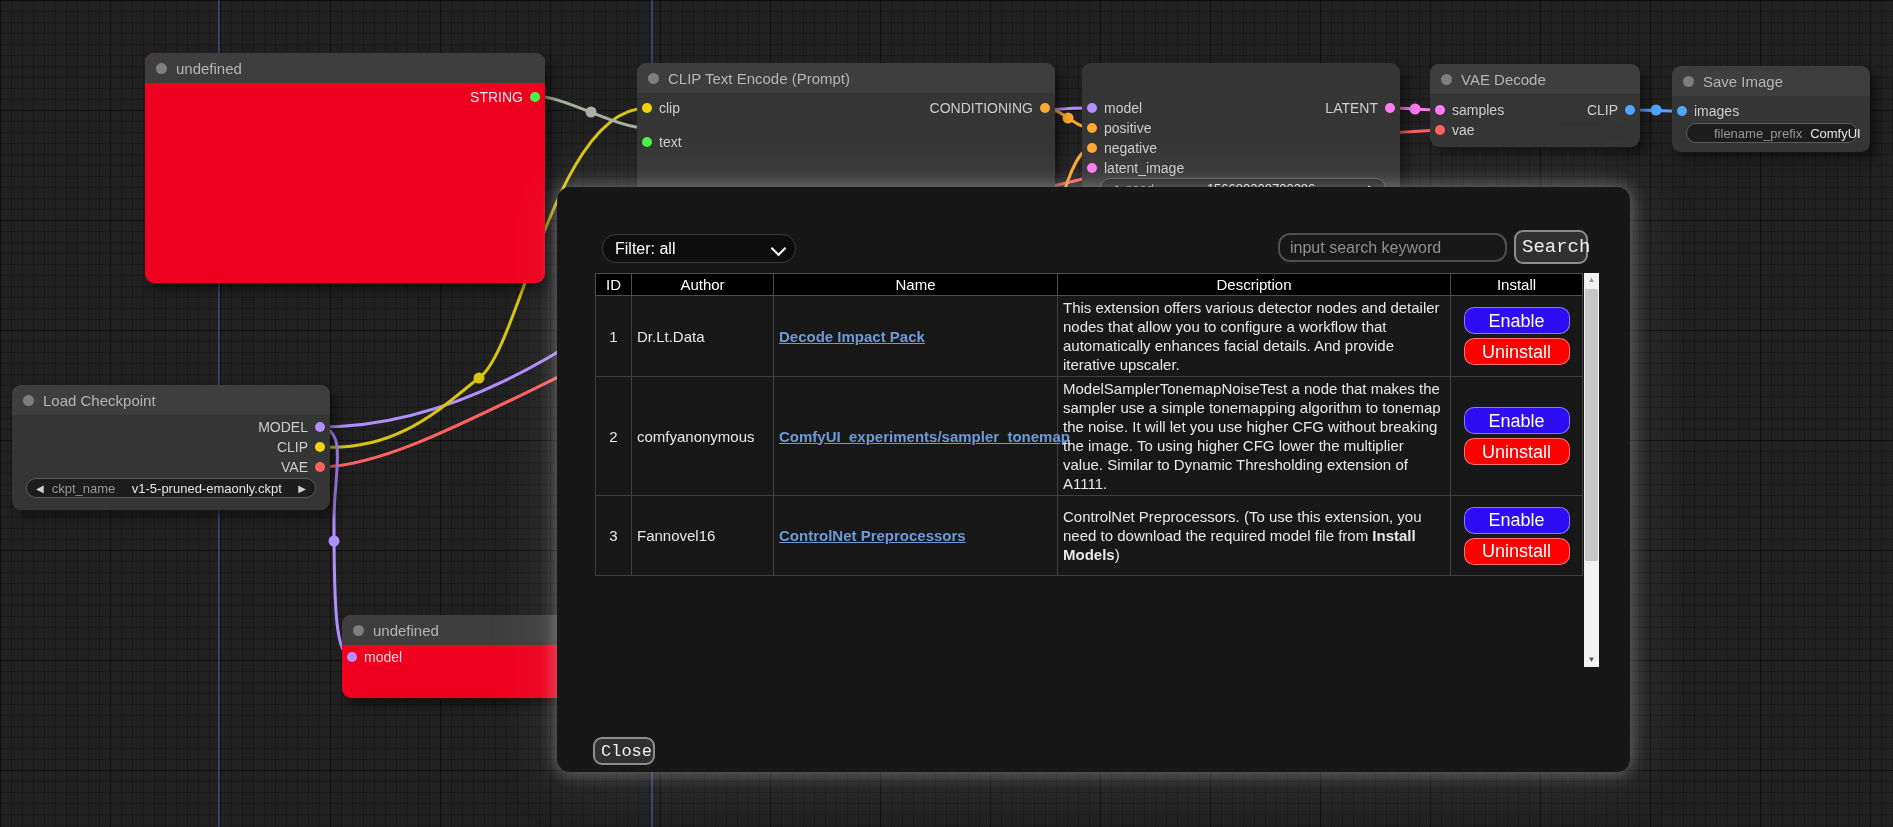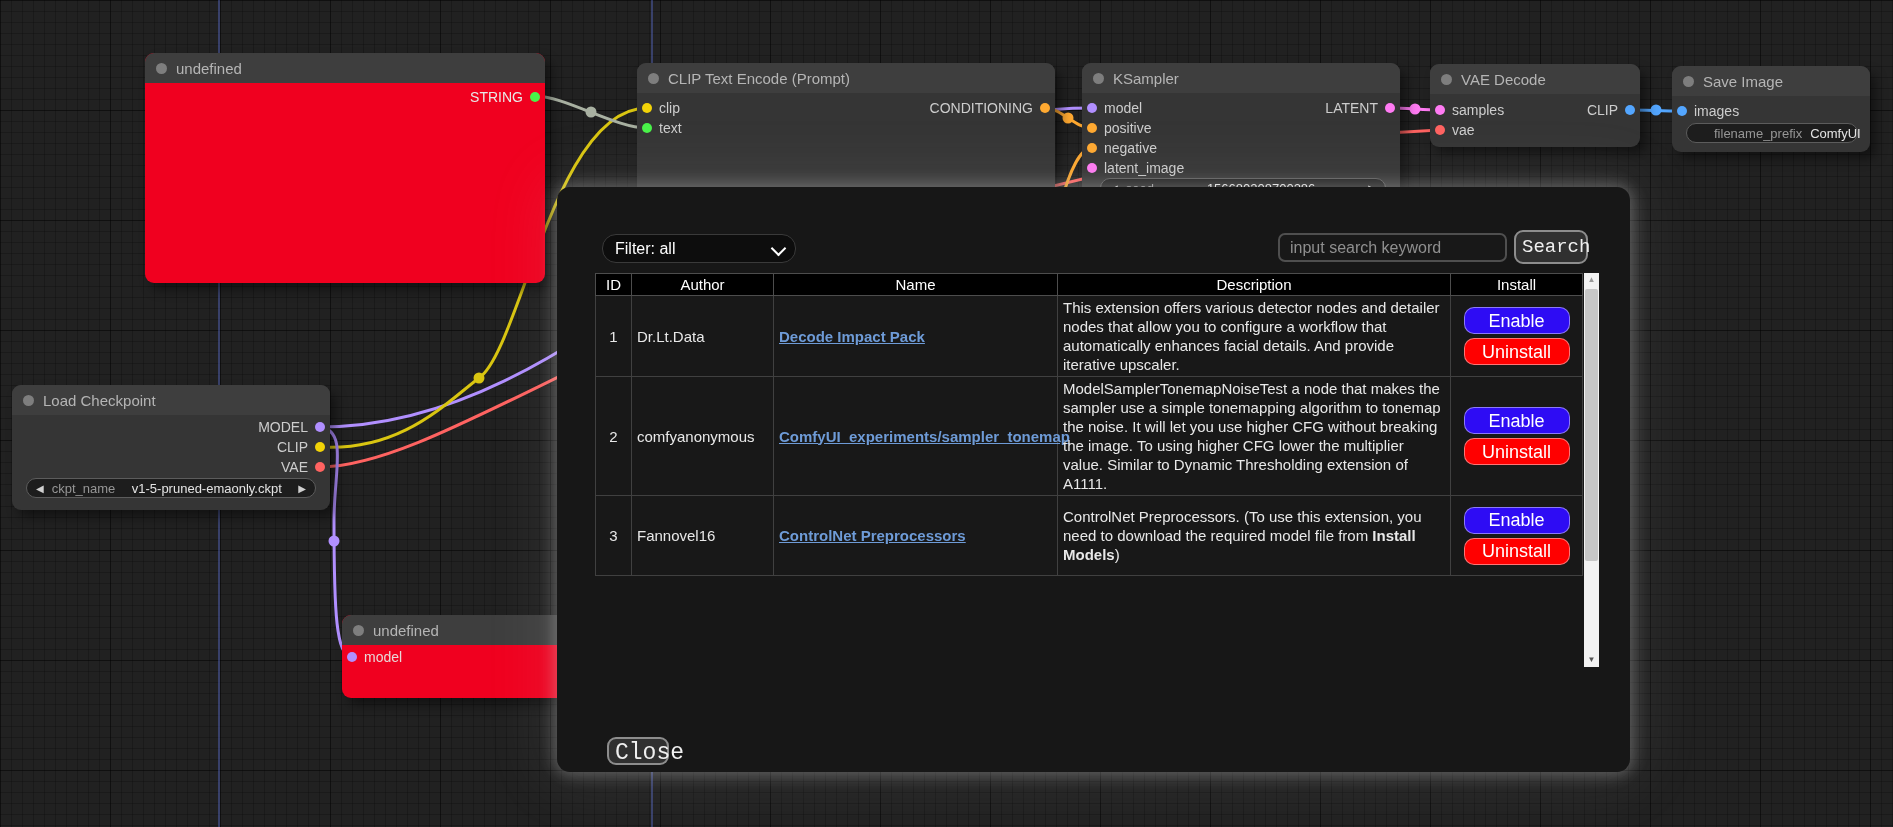--- a/index.html
+++ b/index.html
@@ -42,27 +42,27 @@
         background:#171717;border-radius:13px;
         box-shadow:0 0 16px 3px rgba(225,225,225,0.30), 0 0 60px 14px rgba(200,200,200,0.10);}
   .filter-select{position:absolute;left:45px;top:47px;width:194px;height:29px;
         background:#0d0d0d;color:#fff;font-size:16px;border:1px solid #3a3a3a;border-radius:14px;
         padding:0 30px 0 12px;appearance:none;-webkit-appearance:none;
         font-family:"Liberation Sans","DejaVu Sans",sans-serif;}
   .select-chev{position:absolute;left:216px;top:56px;width:9px;height:9px;
         border-left:2.5px solid #fff;border-bottom:2.5px solid #fff;transform:rotate(-45deg);
         pointer-events:none;}
   .search-input{position:absolute;left:721px;top:46px;width:229px;height:29px;box-sizing:border-box;
-        background:#181818;border:2px solid #4f4f4f;border-radius:7px;color:#dcdcdc;
+        background:#181818;border:2px solid #4f4f4f;border-radius:12px;color:#dcdcdc;
         font-size:16px;padding:0 10px;font-family:"Liberation Sans","DejaVu Sans",sans-serif;}
   .search-input::placeholder{color:#8f8f8f;}
   .btn{background:#303030;border:2px solid #8d8d8d;border-radius:9px;color:#f0f0f0;
         font-family:Liberation Mono, monospace;cursor:pointer;}
   .search-btn{position:absolute;left:957px;top:43px;width:74px;height:34px;font-size:19px;}
-  .close-btn{position:absolute;left:50px;top:550px;width:62px;height:28px;font-size:23px;}
+  .close-btn{position:absolute;left:36px;top:550px;width:62px;height:28px;font-size:17px;}
 
   table.ext{position:absolute;left:38px;top:86px;border-collapse:collapse;table-layout:fixed;
         width:987px;background:#141414;}
   table.ext th{background:#000;color:#fff;font-size:15px;font-weight:normal;height:21px;
         border:1px solid #4d4d4d;padding:0 2px;}
   table.ext td{border:1px solid #404040;color:#e8e8e8;font-size:15px;vertical-align:middle;
         padding:2px 5px;background:#181818;}
   td.idc{text-align:center;font-size:16px;}
   td.auth{font-size:16px;}
   a.ext-link{font-weight:bold;text-decoration:underline;cursor:pointer;}
@@ -120,35 +120,31 @@
 
   <div class="node" style="left:637px;top:63px;width:418px;height:270px;">
     <div class="node-title">
       <span class="title-dot"></span>
       <span>CLIP Text Encode (Prompt)</span>
     </div>
     <div class="slot in" style="top:35px;">
       <span class="dot" style="background-color: rgb(242, 211, 8);"></span>
       <span>clip</span>
     </div>
-    <div class="slot in" style="top:55px;justify-content:space-between;">
+    <div class="slot in" style="top:69px;justify-content:space-between;">
       <span class="dot" style="background-color: rgb(73, 242, 73);"></span>
       <span>text</span>
     </div>
     <div class="slot out" style="top:35px;">
       <span>CONDITIONING</span>
       <span class="dot" style="background-color: rgb(255, 169, 49);"></span>
     </div>
   </div>
 
   <div class="node" style="left:1082px;top:63px;width:318px;height:240px;">
-    <div class="node-title">
-      <span class="title-dot"></span>
-      <span>KSampler</span>
-    </div>
     <div class="slot in" style="top:35px;">
       <span class="dot" style="background-color: rgb(177, 143, 255);"></span>
       <span>model</span>
     </div>
     <div class="slot in" style="top:55px;">
       <span class="dot" style="background-color: rgb(255, 169, 49);"></span>
       <span>positive</span>
     </div>
     <div class="slot in" style="top:75px;">
       <span class="dot" style="background-color: rgb(255, 169, 49);"></span>

